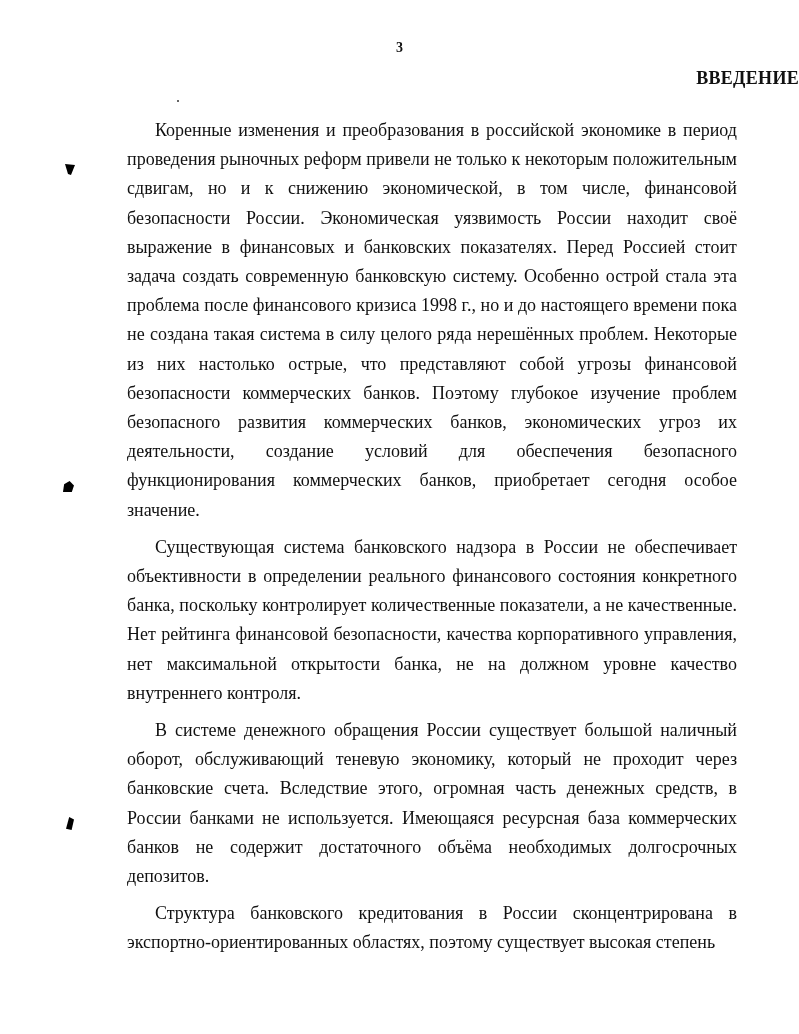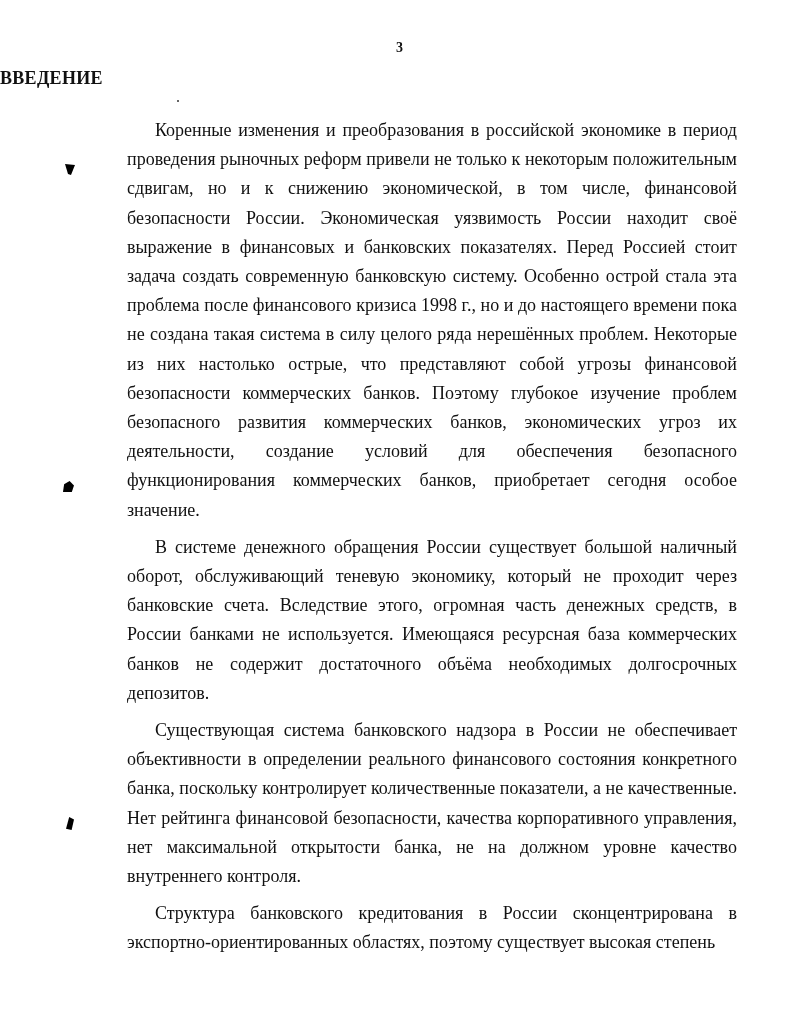--- a/index.html
+++ b/index.html
@@ -22,21 +22,21 @@
       width: 799px;
       text-align: center;
       font-size: 14px;
       font-weight: bold;
     }
     .title {
       position: absolute;
       top: 68px;
       left: 0;
       width: 799px;
-      text-align: left;
+      text-align: right;
       font-size: 18px;
       font-weight: bold;
       letter-spacing: 0.3px;
     }
     .body-text {
       position: absolute;
       top: 116px;
       left: 127px;
       width: 610px;
       font-size: 18px;
@@ -83,17 +83,17 @@
   <div class="dot"></div>
   <div class="mark mark-1"></div>
   <div class="mark mark-2"></div>
   <div class="mark mark-3"></div>
 
   <div class="page-number">3</div>
   <div class="title">ВВЕДЕНИЕ</div>
 
   <div class="body-text">
     <p>Коренные изменения и преобразования в российской экономике в период проведения рыночных реформ привели не только к некоторым положительным сдвигам, но и к снижению экономической, в том числе, финансовой безопасности России. Экономическая уязвимость России находит своё выражение в финансовых и банковских показателях. Перед Россией стоит задача создать современную банковскую систему. Особенно острой стала эта проблема после финансового кризиса 1998 г., но и до настоящего времени пока не создана такая система в силу целого ряда нерешённых проблем. Некоторые из них настолько острые, что представляют собой угрозы финансовой безопасности коммерческих банков. Поэтому глубокое изучение проблем безопасного развития коммерческих банков, экономических угроз их деятельности, создание условий для обеспечения безопасного функционирования коммерческих банков, приобретает сегодня особое значение.</p>
+    <p>Существующая система банковского надзора в России не обеспечивает объективности в определении реального финансового состояния конкретного банка, поскольку контролирует количественные показатели, а не качественные. Нет рейтинга финансовой безопасности, качества корпоративного управления, нет максимальной открытости банка, не на должном уровне качество внутреннего контроля.</p>
     <p>В системе денежного обращения России существует большой наличный оборот, обслуживающий теневую экономику, который не проходит через банковские счета. Вследствие этого, огромная часть денежных средств, в России банками не используется. Имеющаяся ресурсная база коммерческих банков не содержит достаточного объёма необходимых долгосрочных депозитов.</p>
-    <p>Существующая система банковского надзора в России не обеспечивает объективности в определении реального финансового состояния конкретного банка, поскольку контролирует количественные показатели, а не качественные. Нет рейтинга финансовой безопасности, качества корпоративного управления, нет максимальной открытости банка, не на должном уровне качество внутреннего контроля.</p>
     <p class="last">Структура банковского кредитования в России сконцентрирована в экспортно-ориентированных областях, поэтому существует высокая степень</p>
   </div>
 </div>
 
 </body></html>

